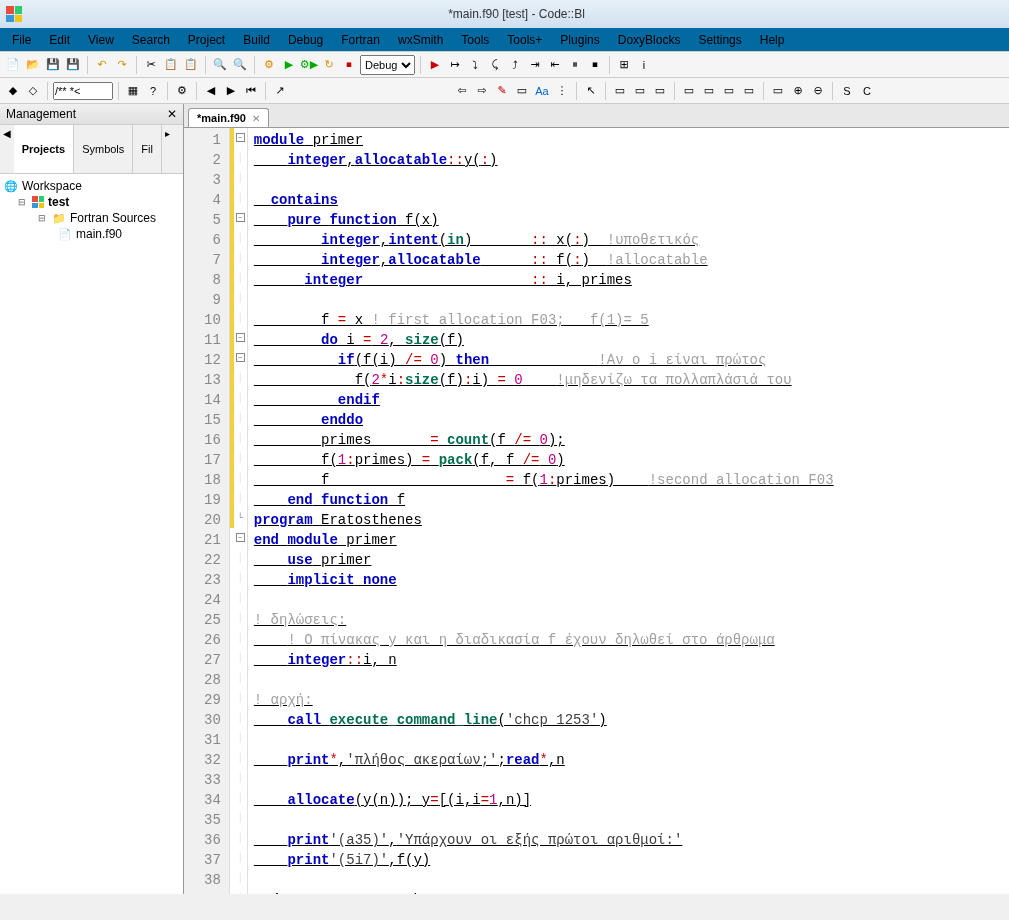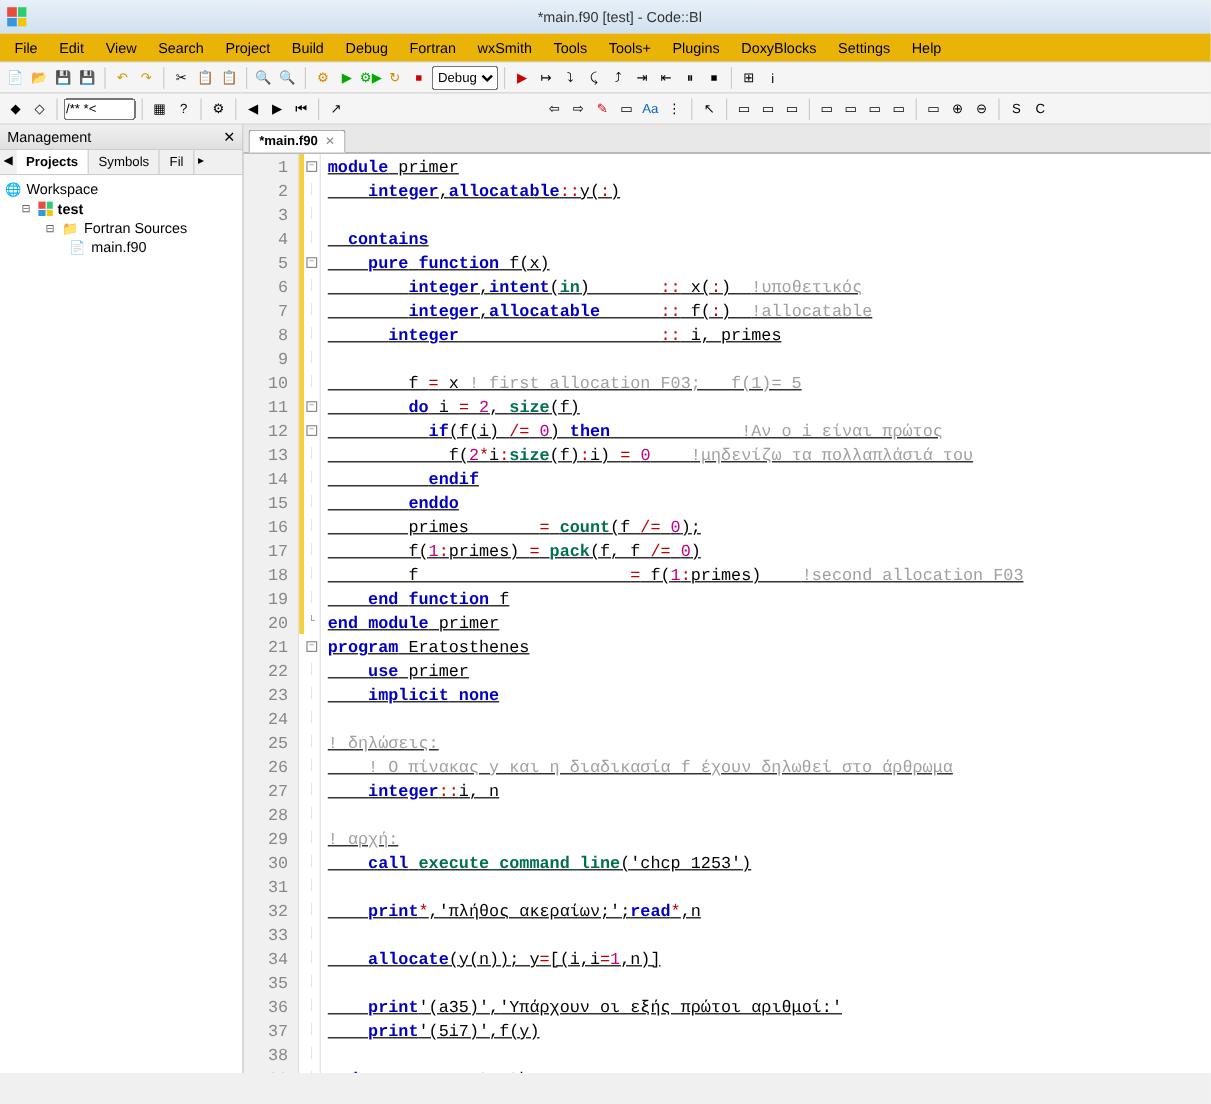--- a/index.html
+++ b/index.html
@@ -1,32 +1,32 @@
 <!DOCTYPE html>
 <html><head>
 <meta charset="utf-8">
 <style>
 * { box-sizing: border-box; margin: 0; padding: 0; }
 body { font-family: "Segoe UI", Tahoma, sans-serif; font-size: 12px; background: #f0f0f0; width: 1009px; height: 920px; overflow: hidden; }
 .titlebar { background: linear-gradient(#e8f0f8, #d0e0f0); height: 28px; display: flex; align-items: center; padding: 0 6px; gap: 8px; }
 .app-icon { width: 16px; height: 16px; display: grid; grid-template: 1fr 1fr / 1fr 1fr; gap: 1px; }
 .app-icon span:nth-child(1){background:#e74c3c}.app-icon span:nth-child(2){background:#2ecc71}.app-icon span:nth-child(3){background:#3498db}.app-icon span:nth-child(4){background:#f1c40f}
-.menubar { background: #eab308; height: 24px; display: flex; align-items: center; padding: 0 4px; gap: 2px; border-bottom: 1px solid #ccc; }
+.menubar { background: #0369a1; height: 24px; display: flex; align-items: center; padding: 0 4px; gap: 2px; border-bottom: 1px solid #ccc; }
 .menubar span { padding: 2px 8px; cursor: pointer; }
 .toolbar { background: #f5f5f5; height: 26px; border-bottom: 1px solid #ccc; display: flex; align-items: center; padding: 0 4px; gap: 2px; }
 .toolbar .sep { width: 1px; height: 18px; background: #ccc; margin: 0 3px; }
 .toolbar .btn { width: 18px; height: 18px; display: inline-flex; align-items: center; justify-content: center; font-size: 11px; cursor: pointer; border: 1px solid transparent; }
 .toolbar select { font-size: 11px; height: 20px; }
 .toolbar input { font-size: 11px; height: 18px; width: 60px; }
 .main { display: flex; height: calc(100% - 130px); }
-.panel { width: 203px; border-right: 1px solid #999; background: #f8f8f8; display: flex; flex-direction: column; }
+.panel { width: 184px; border-right: 1px solid #999; background: #f8f8f8; display: flex; flex-direction: column; }
 .panel-header { background: linear-gradient(#f0f0f0,#e0e0e0); padding: 3px 6px; border-bottom: 1px solid #ccc; display: flex; justify-content: space-between; }
 .panel-header .x { cursor: pointer; }
 .tabstrip { display: flex; background: #f0f0f0; border-bottom: 1px solid #ccc; }
-.tabstrip .tab { padding: 4px 8px; border-right: 1px solid #ccc; cursor: pointer; font-size: 11px; }
+.tabstrip .tab { padding: 18px 8px; border-right: 1px solid #ccc; cursor: pointer; font-size: 11px; }
 .tabstrip .tab.active { background: #fff; font-weight: bold; }
 .tabstrip .scrol { padding: 3px 3px; font-size: 10px; cursor: pointer;}
 .tree { padding: 4px; font-size: 12px; background: #fff; flex: 1; }
 .tree .row { display: flex; align-items: center; gap: 4px; padding: 1px 0; cursor: pointer; }
 .tree .indent1 { padding-left: 14px; }
 .tree .indent2 { padding-left: 34px; }
 .tree .indent3 { padding-left: 54px; }
 .tree .exp { width: 10px; font-size: 9px; color: #666; }
 .tree .ico { width: 14px; height: 14px; display:inline-flex; align-items:center; justify-content:center; font-size:11px; }
 .editor-area { flex: 1; display: flex; flex-direction: column; background: #fff; }
@@ -39,21 +39,21 @@
 .changebar { width: 4px; background: #fff; }
 .changebar div { height: 20px; }
 .changebar .mod { background: #f4d03f; }
 .foldbar { width: 14px; background: #fff; border-right: 1px solid #e0e0e0; }
 .foldbar div { height: 20px; text-align: center; font-size: 9px; color: #888; line-height: 20px; position: relative; }
 .foldbar .box { display:inline-block; width:9px; height:9px; border:1px solid #888; background:#fff; line-height:7px; font-size:8px; }
 .lines { padding: 2px 6px; flex: 1; text-decoration: underline; }
 .lines div { height: 20px; line-height: 20px; white-space: pre; }
 .kw { color: #0000c0; font-weight: bold; }
 .kw2 { color: #007050; font-weight: bold; }
-.str { color: #000000; }
+.str { color: #404040; }
 .num { color: #c00080; }
 .cm { color: #a0a0a0; }
 .op { color: #c00000; }
 </style>
 </head>
 <body>
 
 <div class="titlebar">
   <span class="app-icon">
       <span></span>
@@ -346,22 +346,22 @@
 <div>        f <span class="op">=</span> x <span class="cm">! first allocation F03;   f(1)= 5</span></div>
 <div>        <span class="kw">do</span> i <span class="op">=</span> <span class="num">2</span>, <span class="kw2">size</span>(f)</div>
 <div>          <span class="kw">if</span>(f(i) <span class="op">/=</span> <span class="num">0</span>) <span class="kw">then</span>             <span class="cm">!Αν ο i είναι πρώτος</span></div>
 <div>            f(<span class="num">2</span><span class="op">*</span>i<span class="op">:</span><span class="kw2">size</span>(f)<span class="op">:</span>i) <span class="op">=</span> <span class="num">0</span>    <span class="cm">!μηδενίζω τα πολλαπλάσιά του</span></div>
 <div>          <span class="kw">endif</span></div>
 <div>        <span class="kw">enddo</span></div>
 <div>        primes       <span class="op">=</span> <span class="kw2">count</span>(f <span class="op">/=</span> <span class="num">0</span>);</div>
 <div>        f(<span class="num">1</span><span class="op">:</span>primes) <span class="op">=</span> <span class="kw2">pack</span>(f, f <span class="op">/=</span> <span class="num">0</span>)</div>
 <div>        f                     <span class="op">=</span> f(<span class="num">1</span><span class="op">:</span>primes)    <span class="cm">!second allocation F03</span></div>
 <div>    <span class="kw">end</span> <span class="kw">function</span> f</div>
+<div><span class="kw">program</span> Eratosthenes</div>
 <div><span class="kw">end</span> <span class="kw">module</span> primer</div>
-<div><span class="kw">program</span> Eratosthenes</div>
 <div>    <span class="kw">use</span> primer</div>
 <div>    <span class="kw">implicit</span> <span class="kw">none</span></div>
 <div></div>
 <div><span class="cm">! δηλώσεις:</span></div>
 <div>    <span class="cm">! Ο πίνακας y και η διαδικασία f έχουν δηλωθεί στο άρθρωμα</span></div>
 <div>    <span class="kw">integer</span><span class="op">::</span>i, n</div>
 <div></div>
 <div><span class="cm">! αρχή:</span></div>
 <div>    <span class="kw">call</span> <span class="kw2">execute_command_line</span>(<span class="str">'chcp 1253'</span>)</div>
 <div></div>

